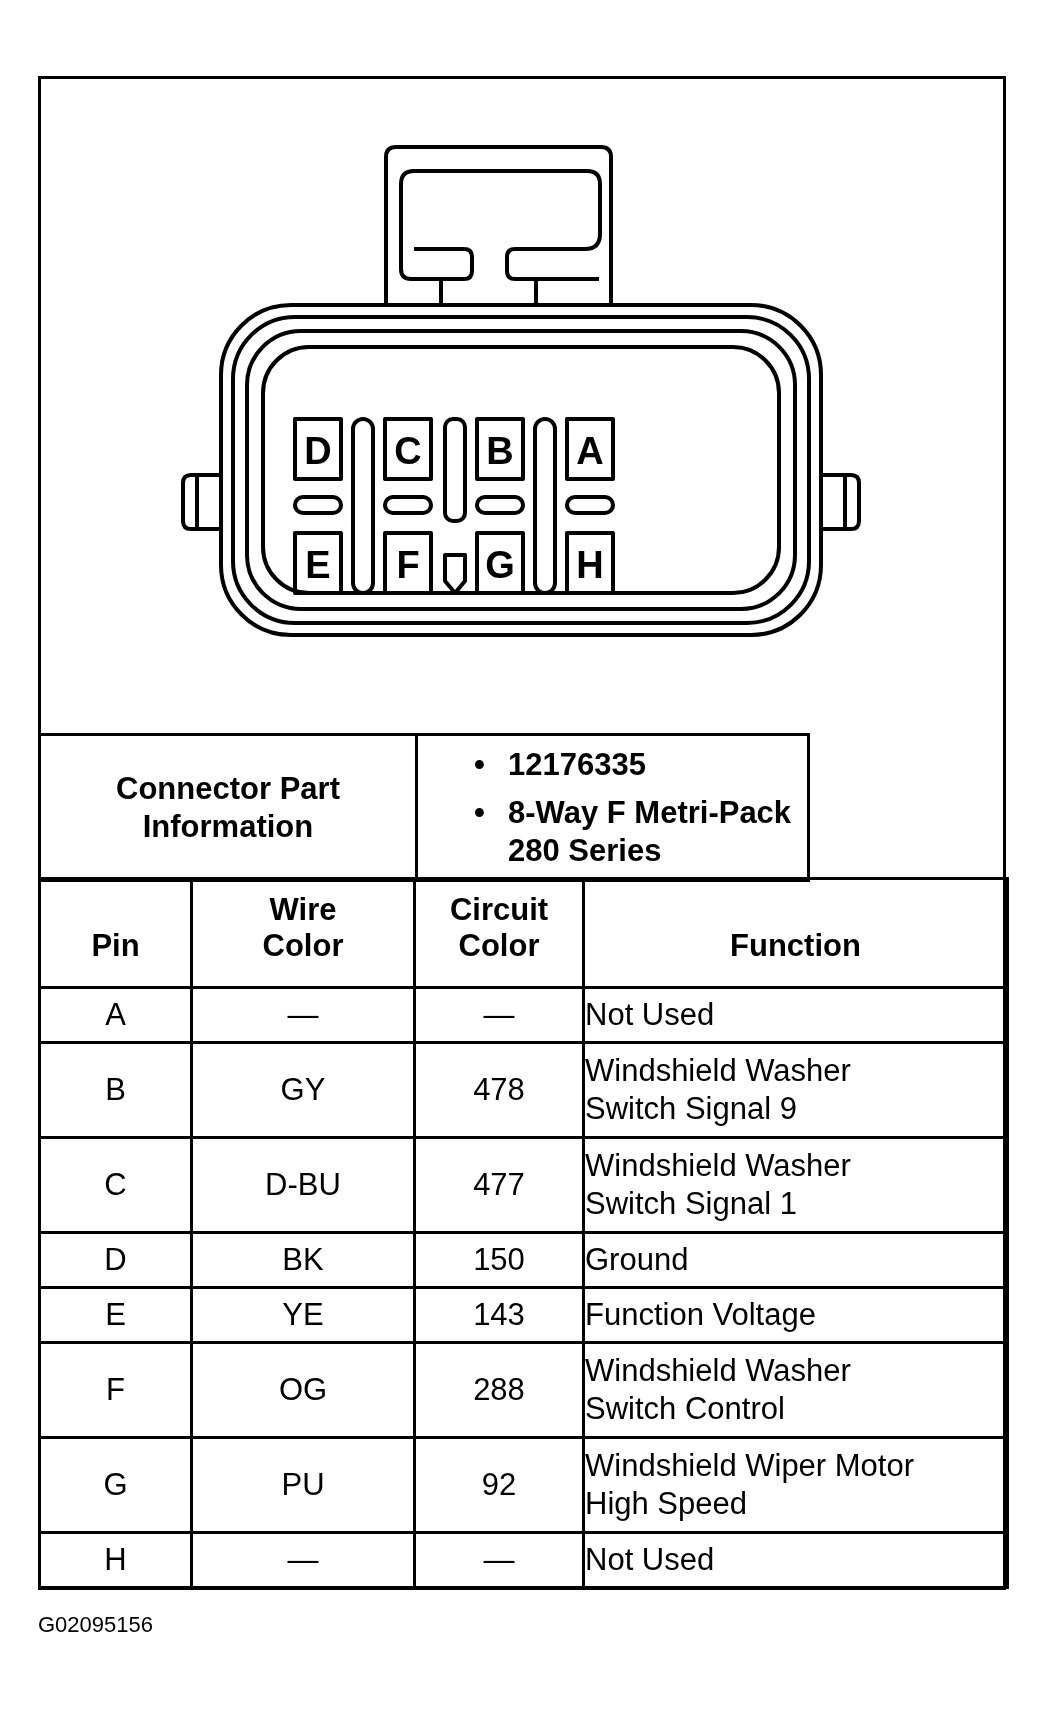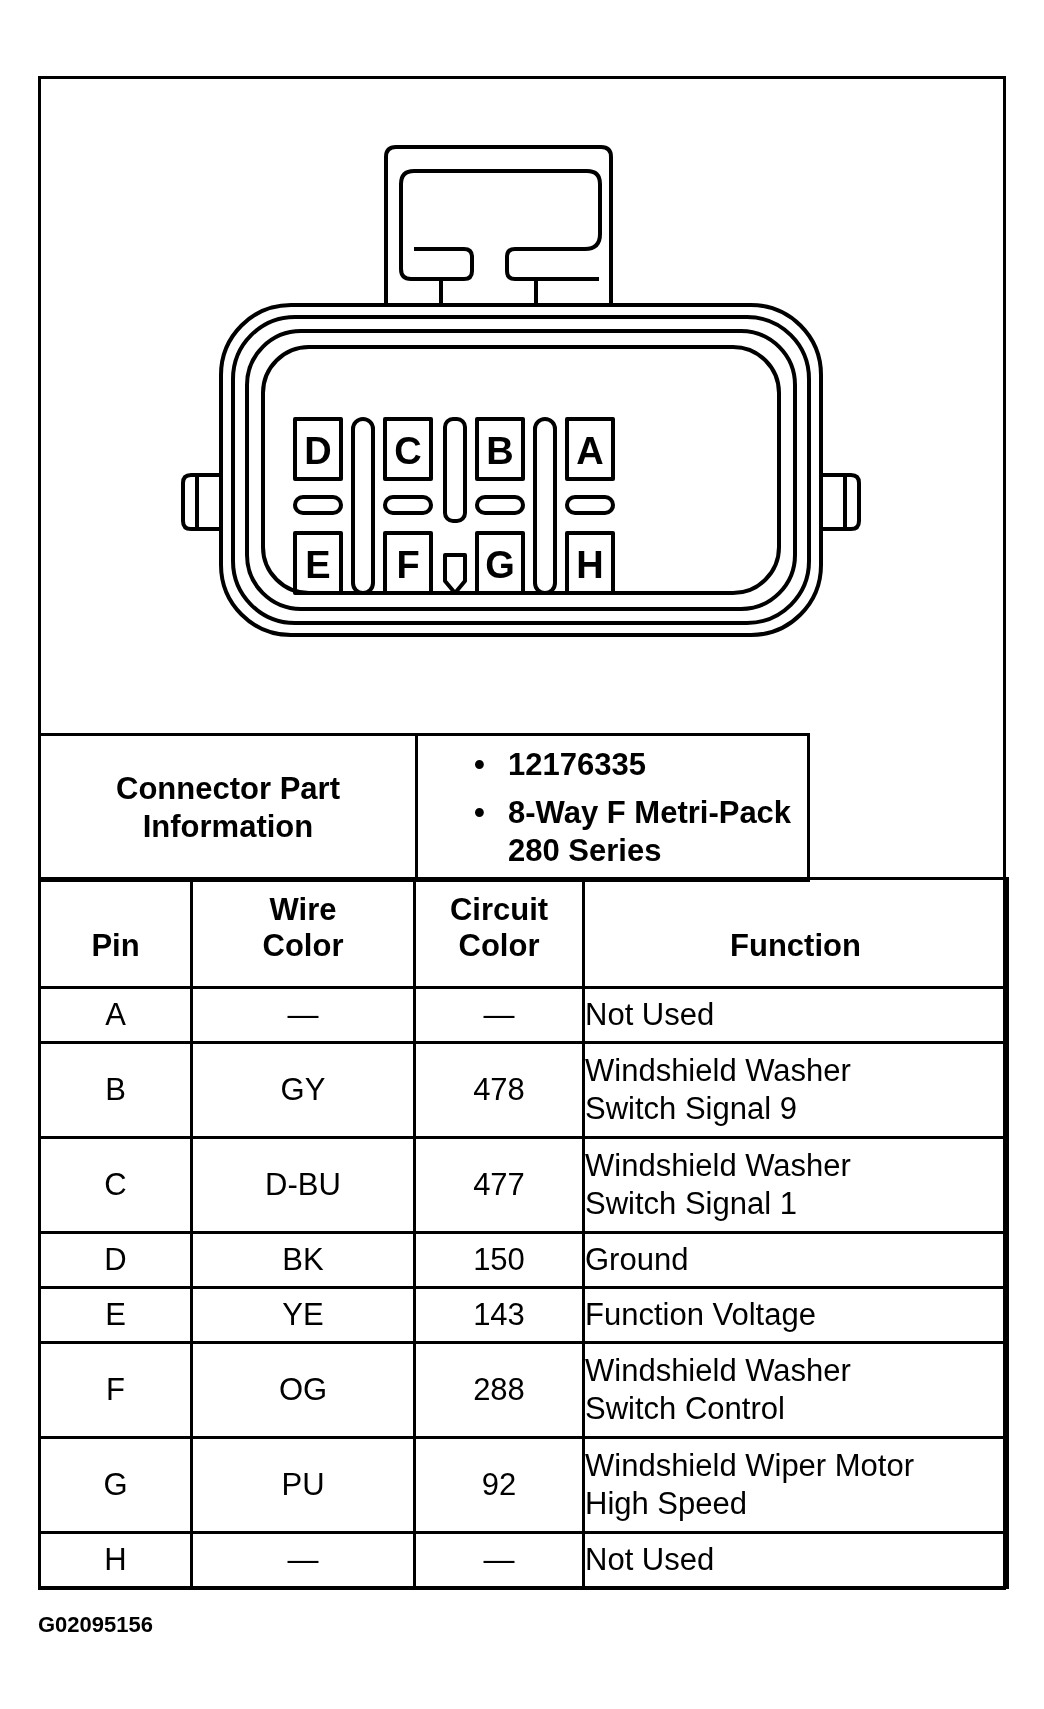--- a/index.html
+++ b/index.html
@@ -20,21 +20,21 @@
   .info-values .gap { height: 10px; }
 
   table.pins { position: absolute; left: -3px; top: 798px; width: 968px; border-collapse: collapse; table-layout: fixed; }
   table.pins th, table.pins td { border: 3px solid #000; padding: 0; }
   table.pins th { font-weight: bold; font-size: 31px; line-height: 36px; vertical-align: bottom; padding-bottom: 22px; height: 84px; }
   table.pins td { font-size: 31px; line-height: 38px; }
   td.c { text-align: center; }
   td.fn { text-align: left; padding-left: 16px; margin-left: 8px; }
   tr.short td { height: 52px; }
   tr.tall td { height: 92px; }
-  .footer { position: absolute; left: 38px; top: 1612px; font-size: 22px; font-weight: bold; }
+  .footer { position: absolute; left: 38px; top: 1612px; font-size: 22px; }
 </style>
 </head>
 <body>
 
 <div class="frame">
 
   <div class="diagram">
     <svg width="962" height="654" viewBox="0 0 962 654" fill="none" stroke="#000" stroke-width="4" stroke-linejoin="round">
 
       <path d="M 345 226 L 345 78 Q 345 68 355 68 L 560 68 Q 570 68 570 78 L 570 226"></path>

